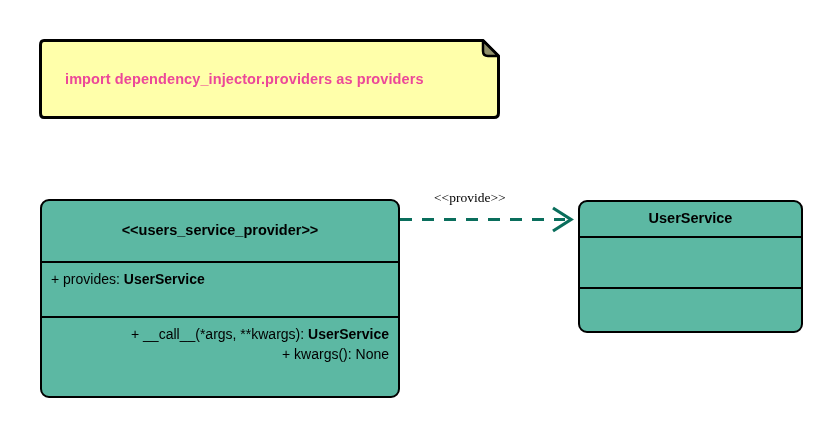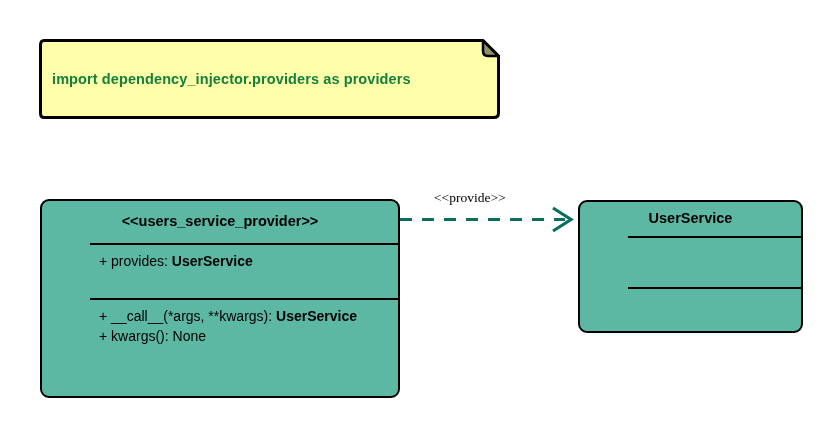--- a/index.html
+++ b/index.html
@@ -26,49 +26,48 @@
     top: 38px;
     width: 463px;
     height: 82px;
   }
   .note-shape {
     position: absolute;
     inset: 0;
   }
   .note-text {
     position: absolute;
-    left: 14px;
+    left: 27px;
     top: 0;
     right: 26px;
     height: 100%;
     display: flex;
     align-items: center;
     font-size: 14.5px;
     font-weight: bold;
-    color: #15803d;
+    color: #ec4899;
     letter-spacing: 0.1px;
     white-space: nowrap;
   }
 
   
   .uml-class {
     position: absolute;
     box-sizing: border-box;
     border: 2.5px solid #000000;
     border-radius: 9px;
     background: #5cb8a3;
     overflow: hidden;
   }
   .compartment {
     box-sizing: border-box;
     position: relative;
   }
   .compartment + .compartment {
     border-top: 2.5px solid #000000;
-    margin-left: 48px;
   }
   .cmp-header {
     display: flex;
     flex-direction: column;
     align-items: center;
     justify-content: center;
     text-align: center;
     font-weight: bold;
     font-size: 14.5px;
     color: #000000;
@@ -87,23 +86,23 @@
     font-weight: bold;
   }
 
   
   #provider-class {
     left: 40px;
     top: 199px;
     width: 360px;
     height: 199px;
   }
-  #provider-class .c1 { height: 42px; }
+  #provider-class .c1 { height: 60px; }
   #provider-class .c2 { height: 55px; }
-  #provider-class .c3 { height: 86px; }
+  #provider-class .c3 { height: 86px; text-align: right; }
 
   
   #service-class {
     left: 578px;
     top: 200px;
     width: 225px;
     height: 133px;
   }
   #service-class .c1 { height: 34px; }
   #service-class .c2 { height: 51px; }

